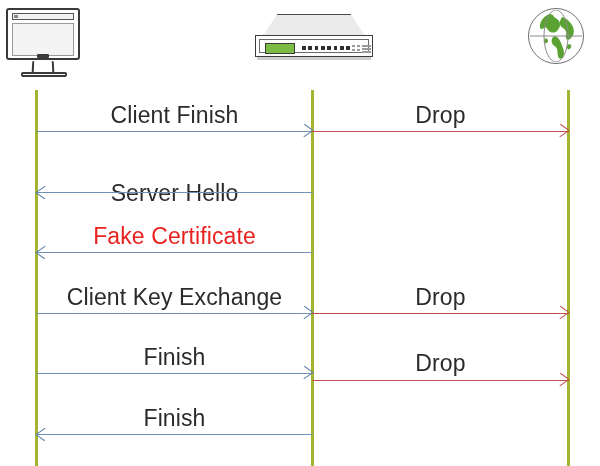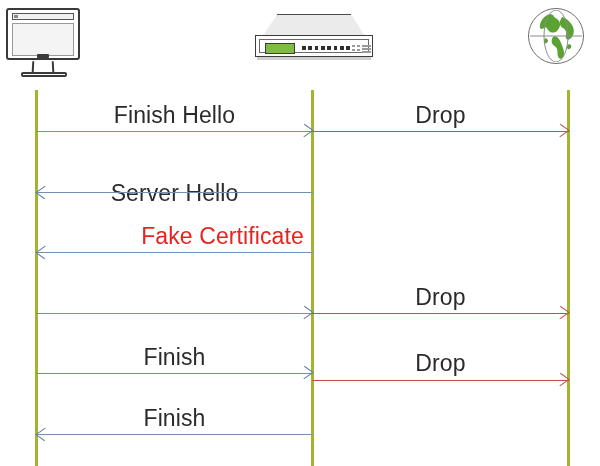--- a/index.html
+++ b/index.html
@@ -296,21 +296,21 @@
         <ellipse cx="28" cy="28" rx="12" ry="26"></ellipse>
         <line x1="2" y1="28" x2="54" y2="28"></line>
       </g>
     </svg>
   </div>
 
   <div class="lifeline" id="lifeline-client"></div>
   <div class="lifeline" id="lifeline-attacker"></div>
   <div class="lifeline" id="lifeline-server"></div>
 
-  <div class="label" style="left:36px; top:104px; width:277px;">Finish Hello</div>
+  <div class="label" style="left:36px; top:104px; width:277px;">Client Finish</div>
   <div class="msg blue" style="left:36px; top:131px; width:277px;">
     <div class="msg-line"></div>
     <div class="head right">
       <span class="a"></span>
         <span class="b"></span>
     </div>
   </div>
 
   <div class="label" style="left:312px; top:104px; width:257px;">Drop</div>
   <div class="msg red" style="left:312px; top:131px; width:257px;">
@@ -323,29 +323,30 @@
 
   <div class="label" style="left:36px; top:182px; width:277px;">Server Hello</div>
   <div class="msg blue" style="left:36px; top:192px; width:277px;">
     <div class="msg-line"></div>
     <div class="head left">
       <span class="a"></span>
         <span class="b"></span>
     </div>
   </div>
 
-  <div class="label danger" style="left:36px; top:225px; width:277px;padding-left:48px;">Fake Certificate</div>
+  <div class="label danger" style="left:36px; top:225px; width:277px;">Fake Certificate</div>
   <div class="msg blue" style="left:36px; top:252px; width:277px;">
     <div class="msg-line"></div>
     <div class="head left">
       <span class="a"></span>
         <span class="b"></span>
     </div>
   </div>
 
+  <div class="label" style="left:36px; top:286px; width:277px;">Client Key Exchange</div>
   <div class="msg blue" style="left:36px; top:313px; width:277px;">
     <div class="msg-line"></div>
     <div class="head right">
       <span class="a"></span>
         <span class="b"></span>
     </div>
   </div>
 
   <div class="label" style="left:312px; top:286px; width:257px;">Drop</div>
   <div class="msg red" style="left:312px; top:313px; width:257px;">

